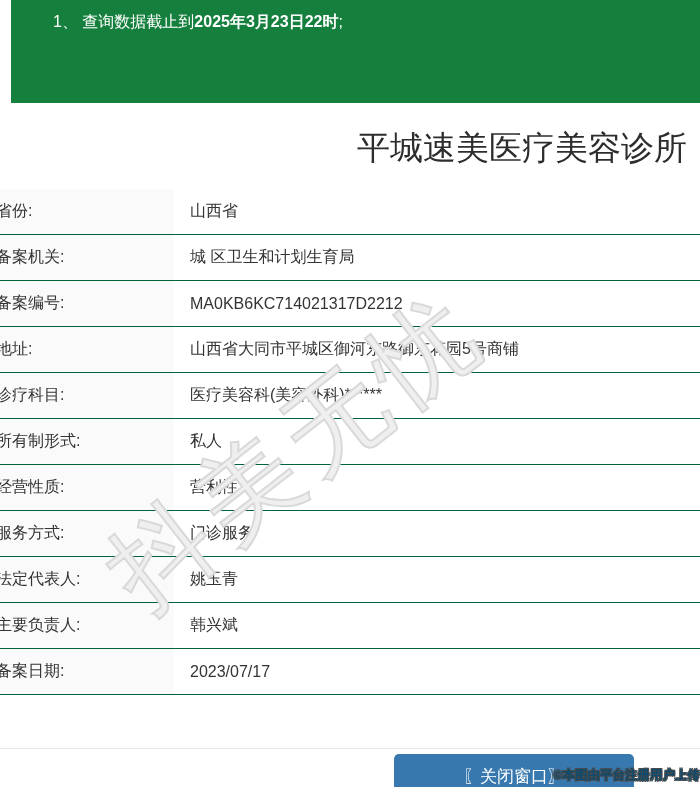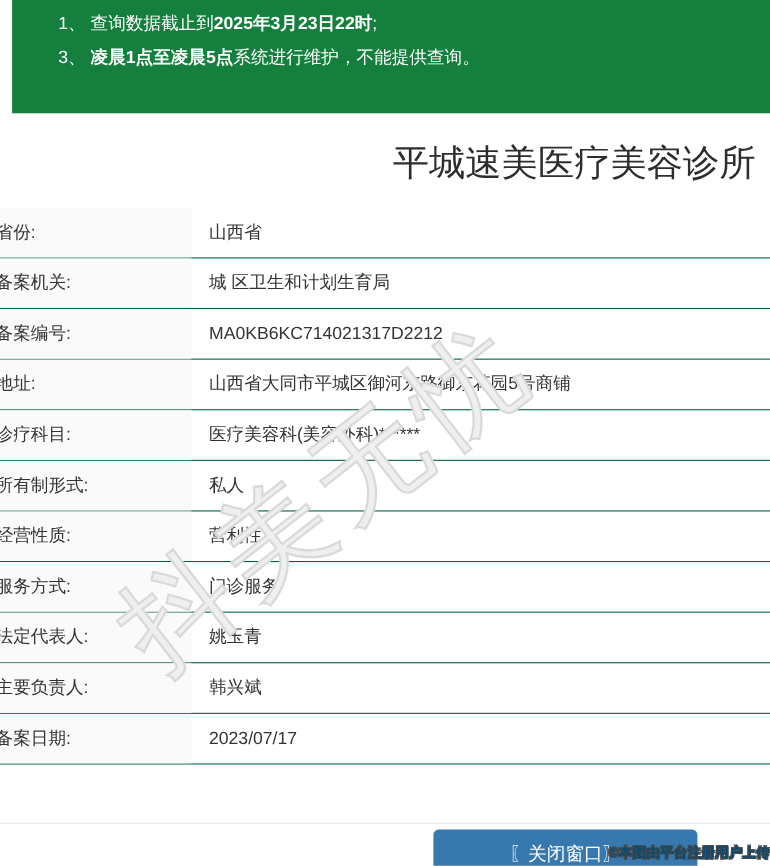--- a/index.html
+++ b/index.html
@@ -112,21 +112,20 @@
     pointer-events: none;
   }
 </style>
 </head>
 <body>
 
 <div class="banner">
   <div>
 
   <div class="line"><span>1、 查询数据截止到</span><b>2025年3月23日22时</b><span>;</span></div>
-      <div class="line"><span>3、 </span><b>凌晨1点至凌晨5点</b><span>系统进行维护，不能提供查询。</span></div>
     </div>
 </div>
 
 <div class="content">
   <div class="page-title">平城速美医疗美容诊所</div>
 
   <div class="record-table">
     <div>
 
     <div class="row">

